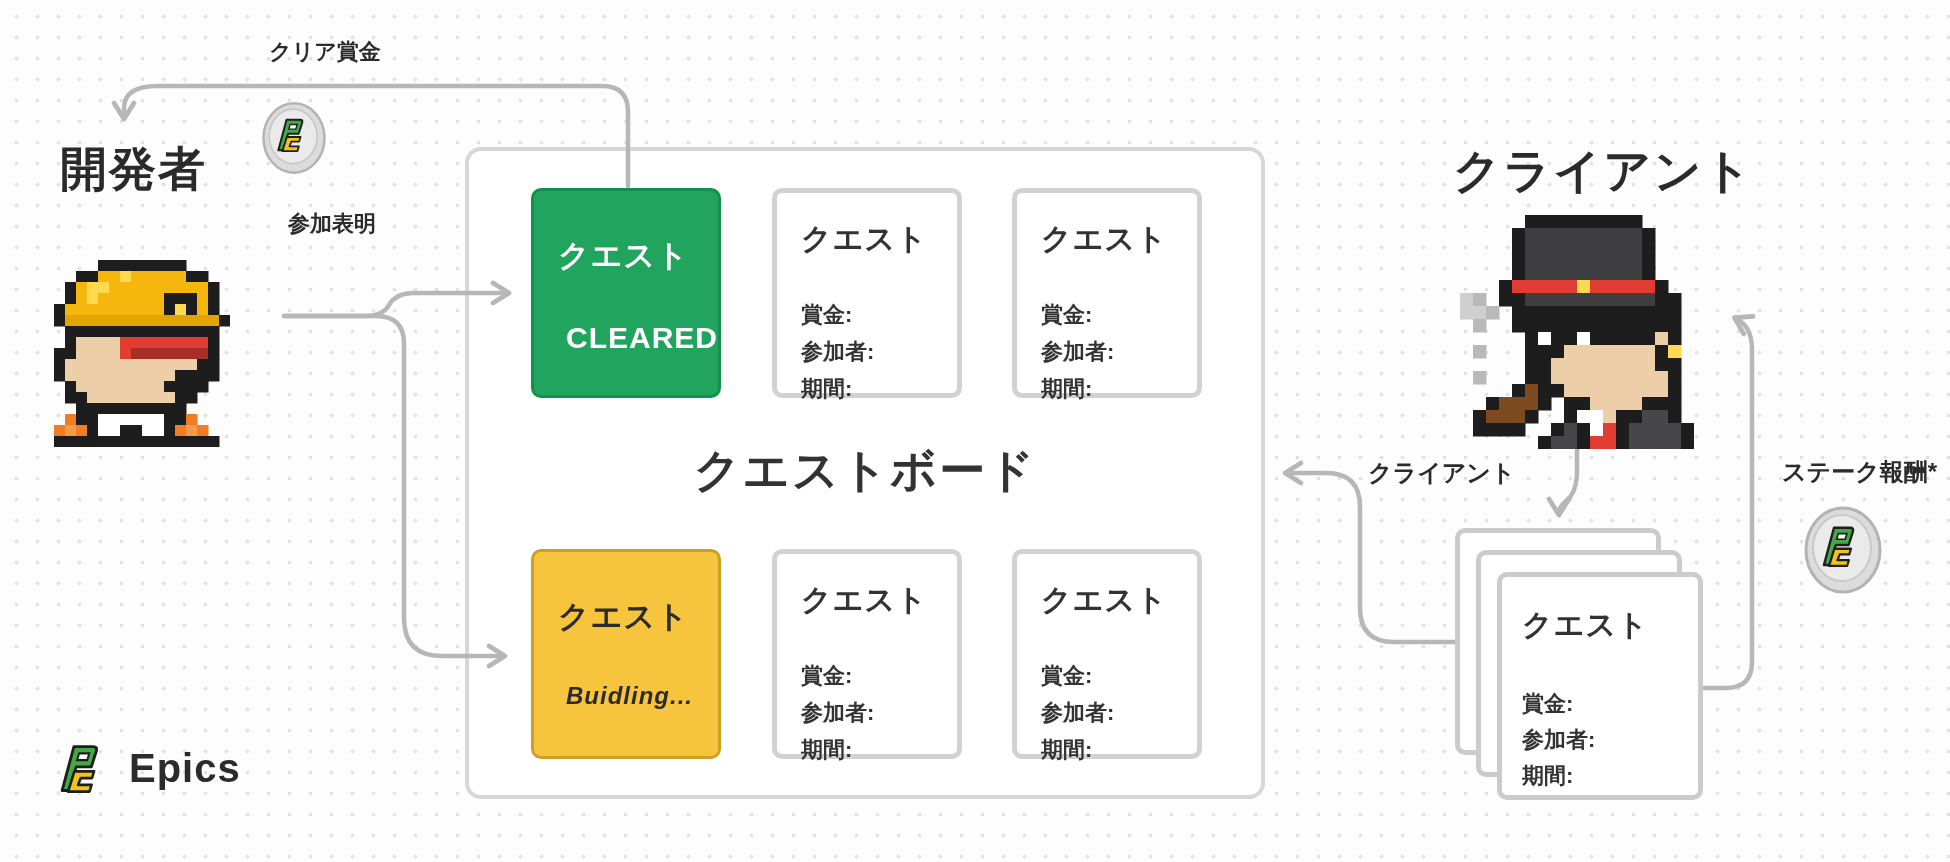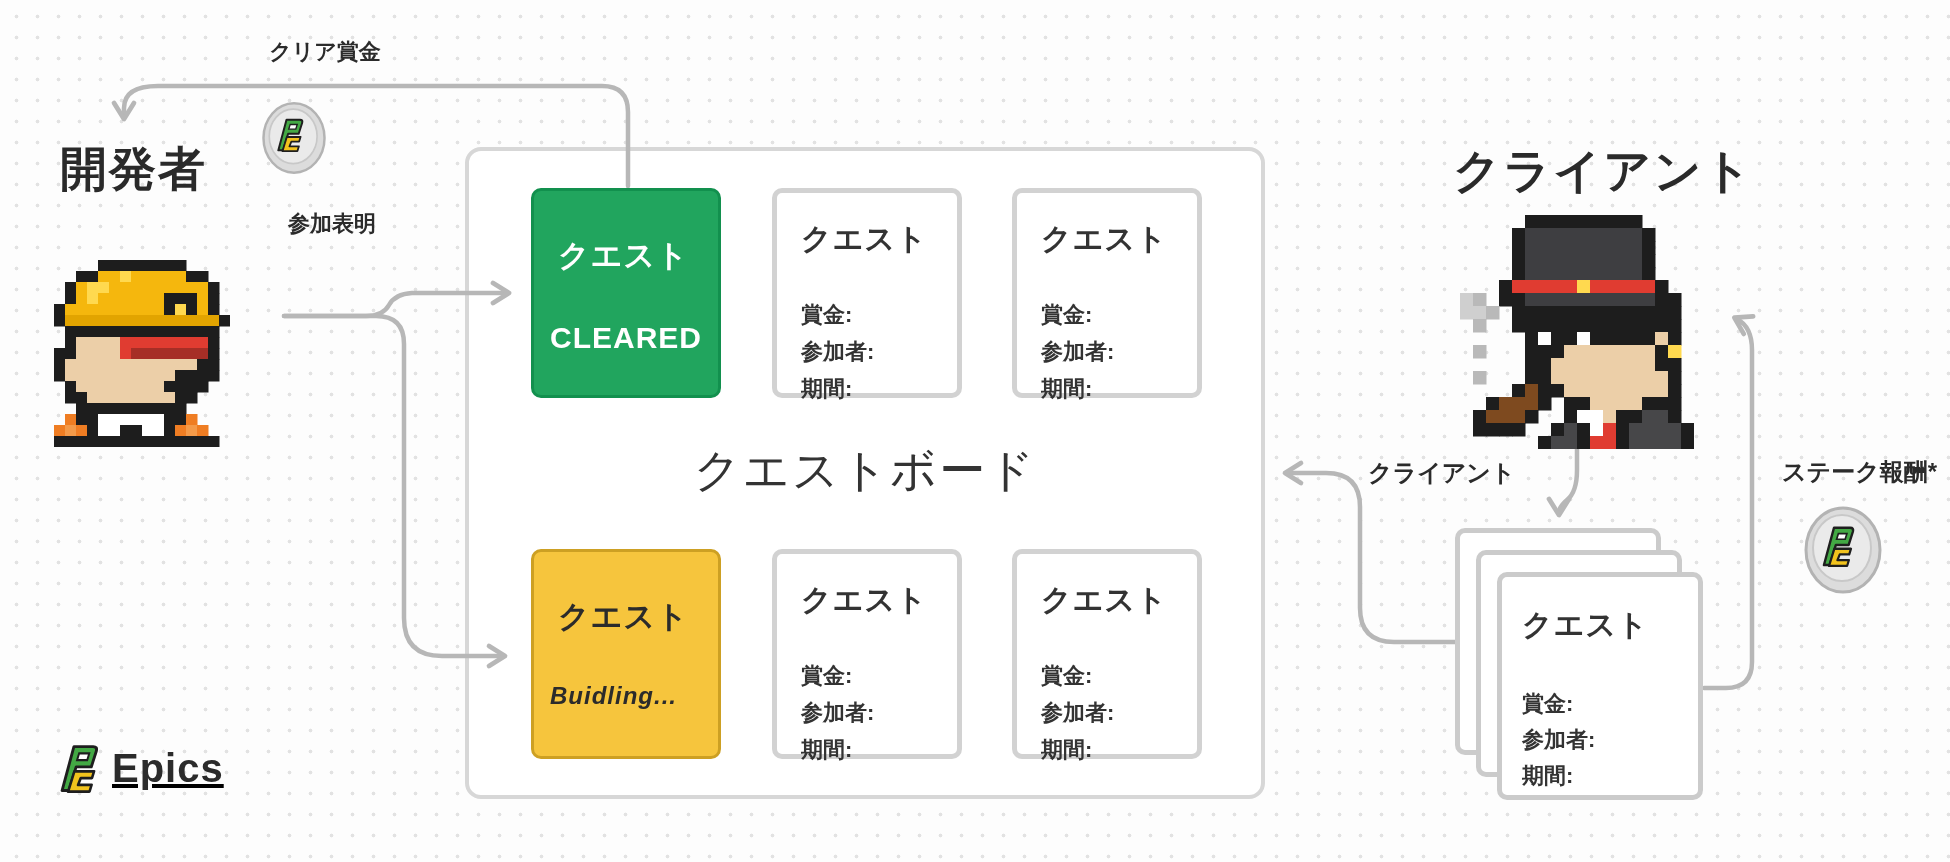--- a/index.html
+++ b/index.html
@@ -12,53 +12,53 @@
   }
   .abs{position:absolute;}
   
   .board{
     left:465px;top:147px;width:800px;height:652px;
     background:#ffffff;border:4px solid #d7d7d7;border-radius:16px;
     box-sizing:border-box;z-index:1;
   }
   .board-title{
     left:465px;top:440px;width:800px;text-align:center;
-    font-size:46px;font-weight:normal;color:#333;letter-spacing:2px;z-index:3;
+    font-size:46px;font-weight:bold;color:#333;letter-spacing:2px;z-index:3;
   }
   .wires{left:0;top:0;z-index:2;pointer-events:none;}
   .card{
     width:190px;height:210px;box-sizing:border-box;border-radius:10px;
     background:#fff;border:5px solid #d2d2d2;padding:26px 0 0 24px;z-index:3;
   }
   .card .q-title{font-size:30px;font-weight:bold;color:#333;letter-spacing:1px;}
   .card .q-fields{margin-top:36px;font-size:22px;font-weight:bold;color:#333;line-height:37px;}
   .card.status-card{border-width:3px;padding:0;display:flex;flex-direction:column;}
   .card.green{background:#21a55e;border-color:#12904e;}
   .card.green .q-title,.card.green .q-status{color:#fff;}
   .card.yellow{background:#f6c53d;border-color:#cda023;}
   .card.yellow .q-title,.card.yellow .q-status{color:#2b2b2b;}
   .status-card .q-title{margin:44px 0 0 24px;font-size:31px;}
-  .status-card .q-status{margin:44px 0 0 16px;font-size:30px;font-weight:bold;letter-spacing:1px;}
+  .status-card .q-status{margin:44px 0 0 32px;font-size:30px;font-weight:bold;letter-spacing:1px;}
   .card.yellow .q-status{font-size:24px;font-style:italic;}
   
   .stack-card{
     width:206px;height:227px;box-sizing:border-box;border-radius:10px;
     background:#fff;border:5px solid #cbcbcb;z-index:3;
   }
   .stack-front{padding:28px 0 0 20px;}
   .stack-front .q-title{font-size:30px;font-weight:bold;color:#333;letter-spacing:1px;}
   .stack-front .q-fields{margin-top:40px;font-size:22px;font-weight:bold;color:#333;line-height:36px;}
   
   .h-big{font-size:47px;font-weight:bold;color:#2a2a2a;letter-spacing:2px;z-index:3;}
   .lbl{font-size:22px;font-weight:bold;color:#2b2b2b;z-index:3;line-height:31px;}
   .lbl-center{text-align:center;transform:translateX(-50%);white-space:nowrap;}
   .lbl-issue{font-size:24px;line-height:34px;white-space:nowrap;}
   .coin{z-index:3;}
   .avatar{z-index:3;}
-  .brand{left:56px;top:741px;display:flex;align-items:center;gap:8px;z-index:3;text-decoration:underline;}
+  .brand{left:56px;top:741px;display:flex;align-items:center;gap:25px;z-index:3;}
   .brand-text{font-size:40px;font-weight:bold;color:#2b2b2b;letter-spacing:1px;}
 </style>
 </head>
 <body>
 
 <div class="canvas">
 
   <svg width="0" height="0" style="position:absolute" aria-hidden="true">
     <defs>
       <g id="emblem">

